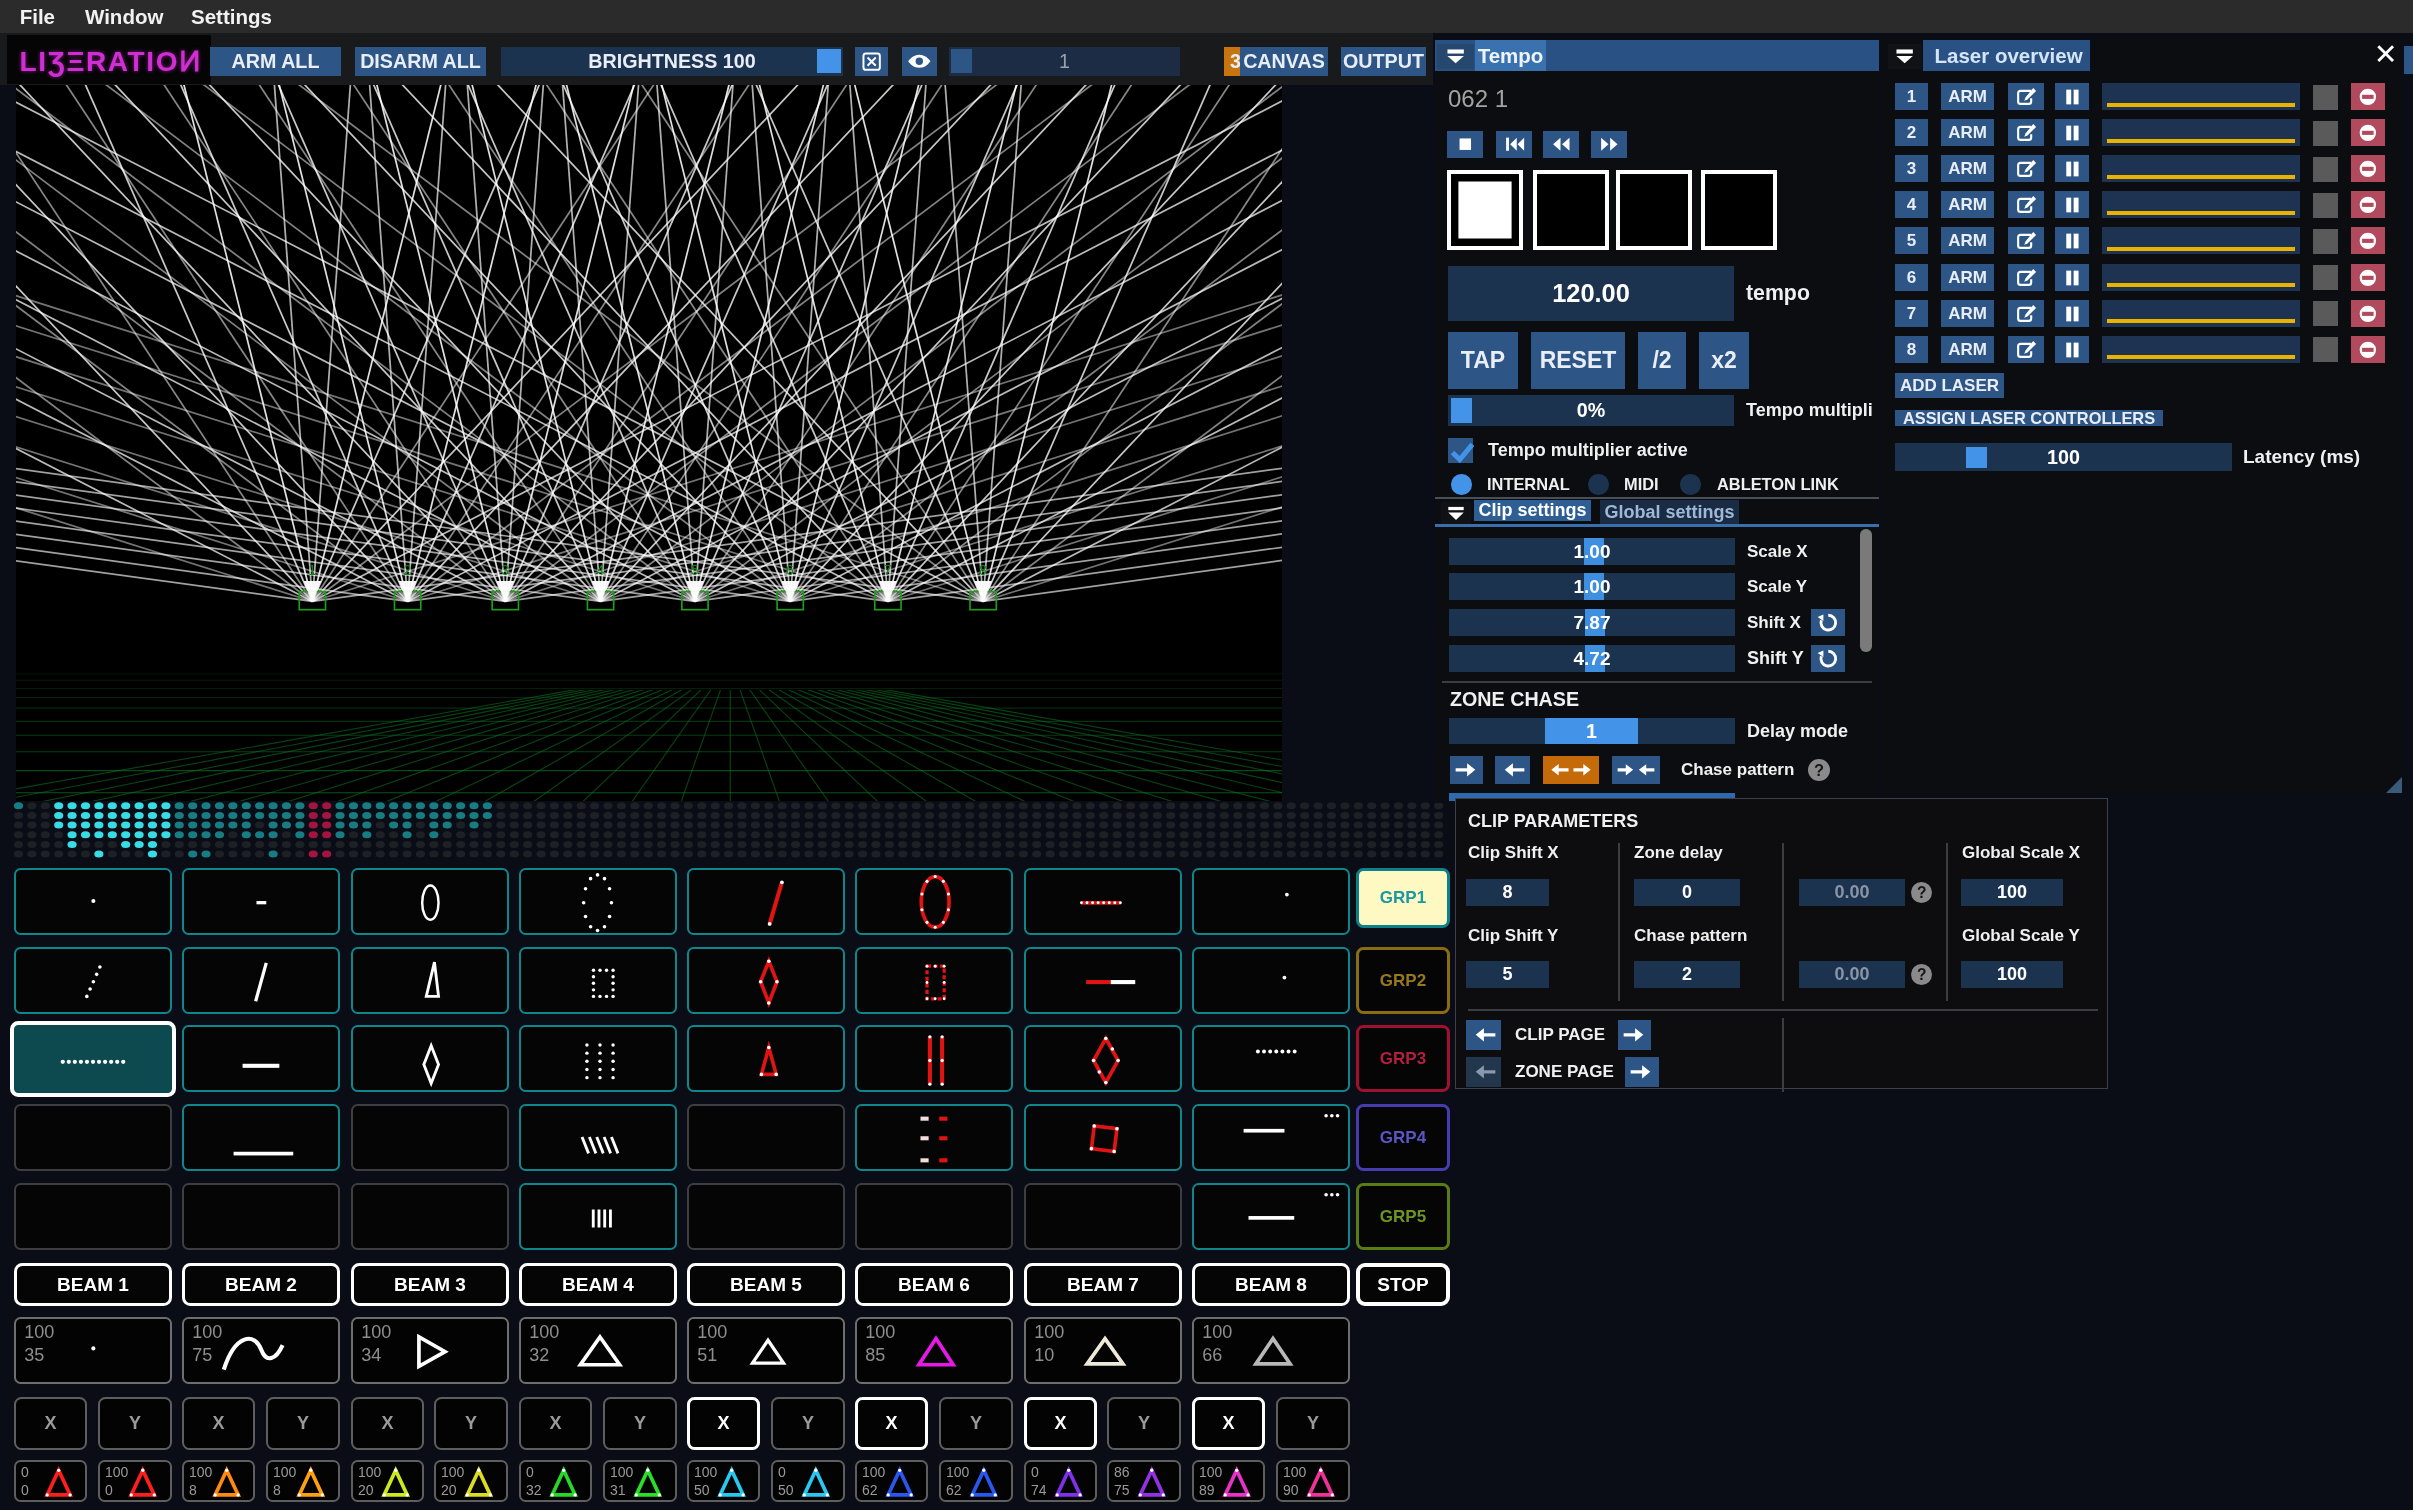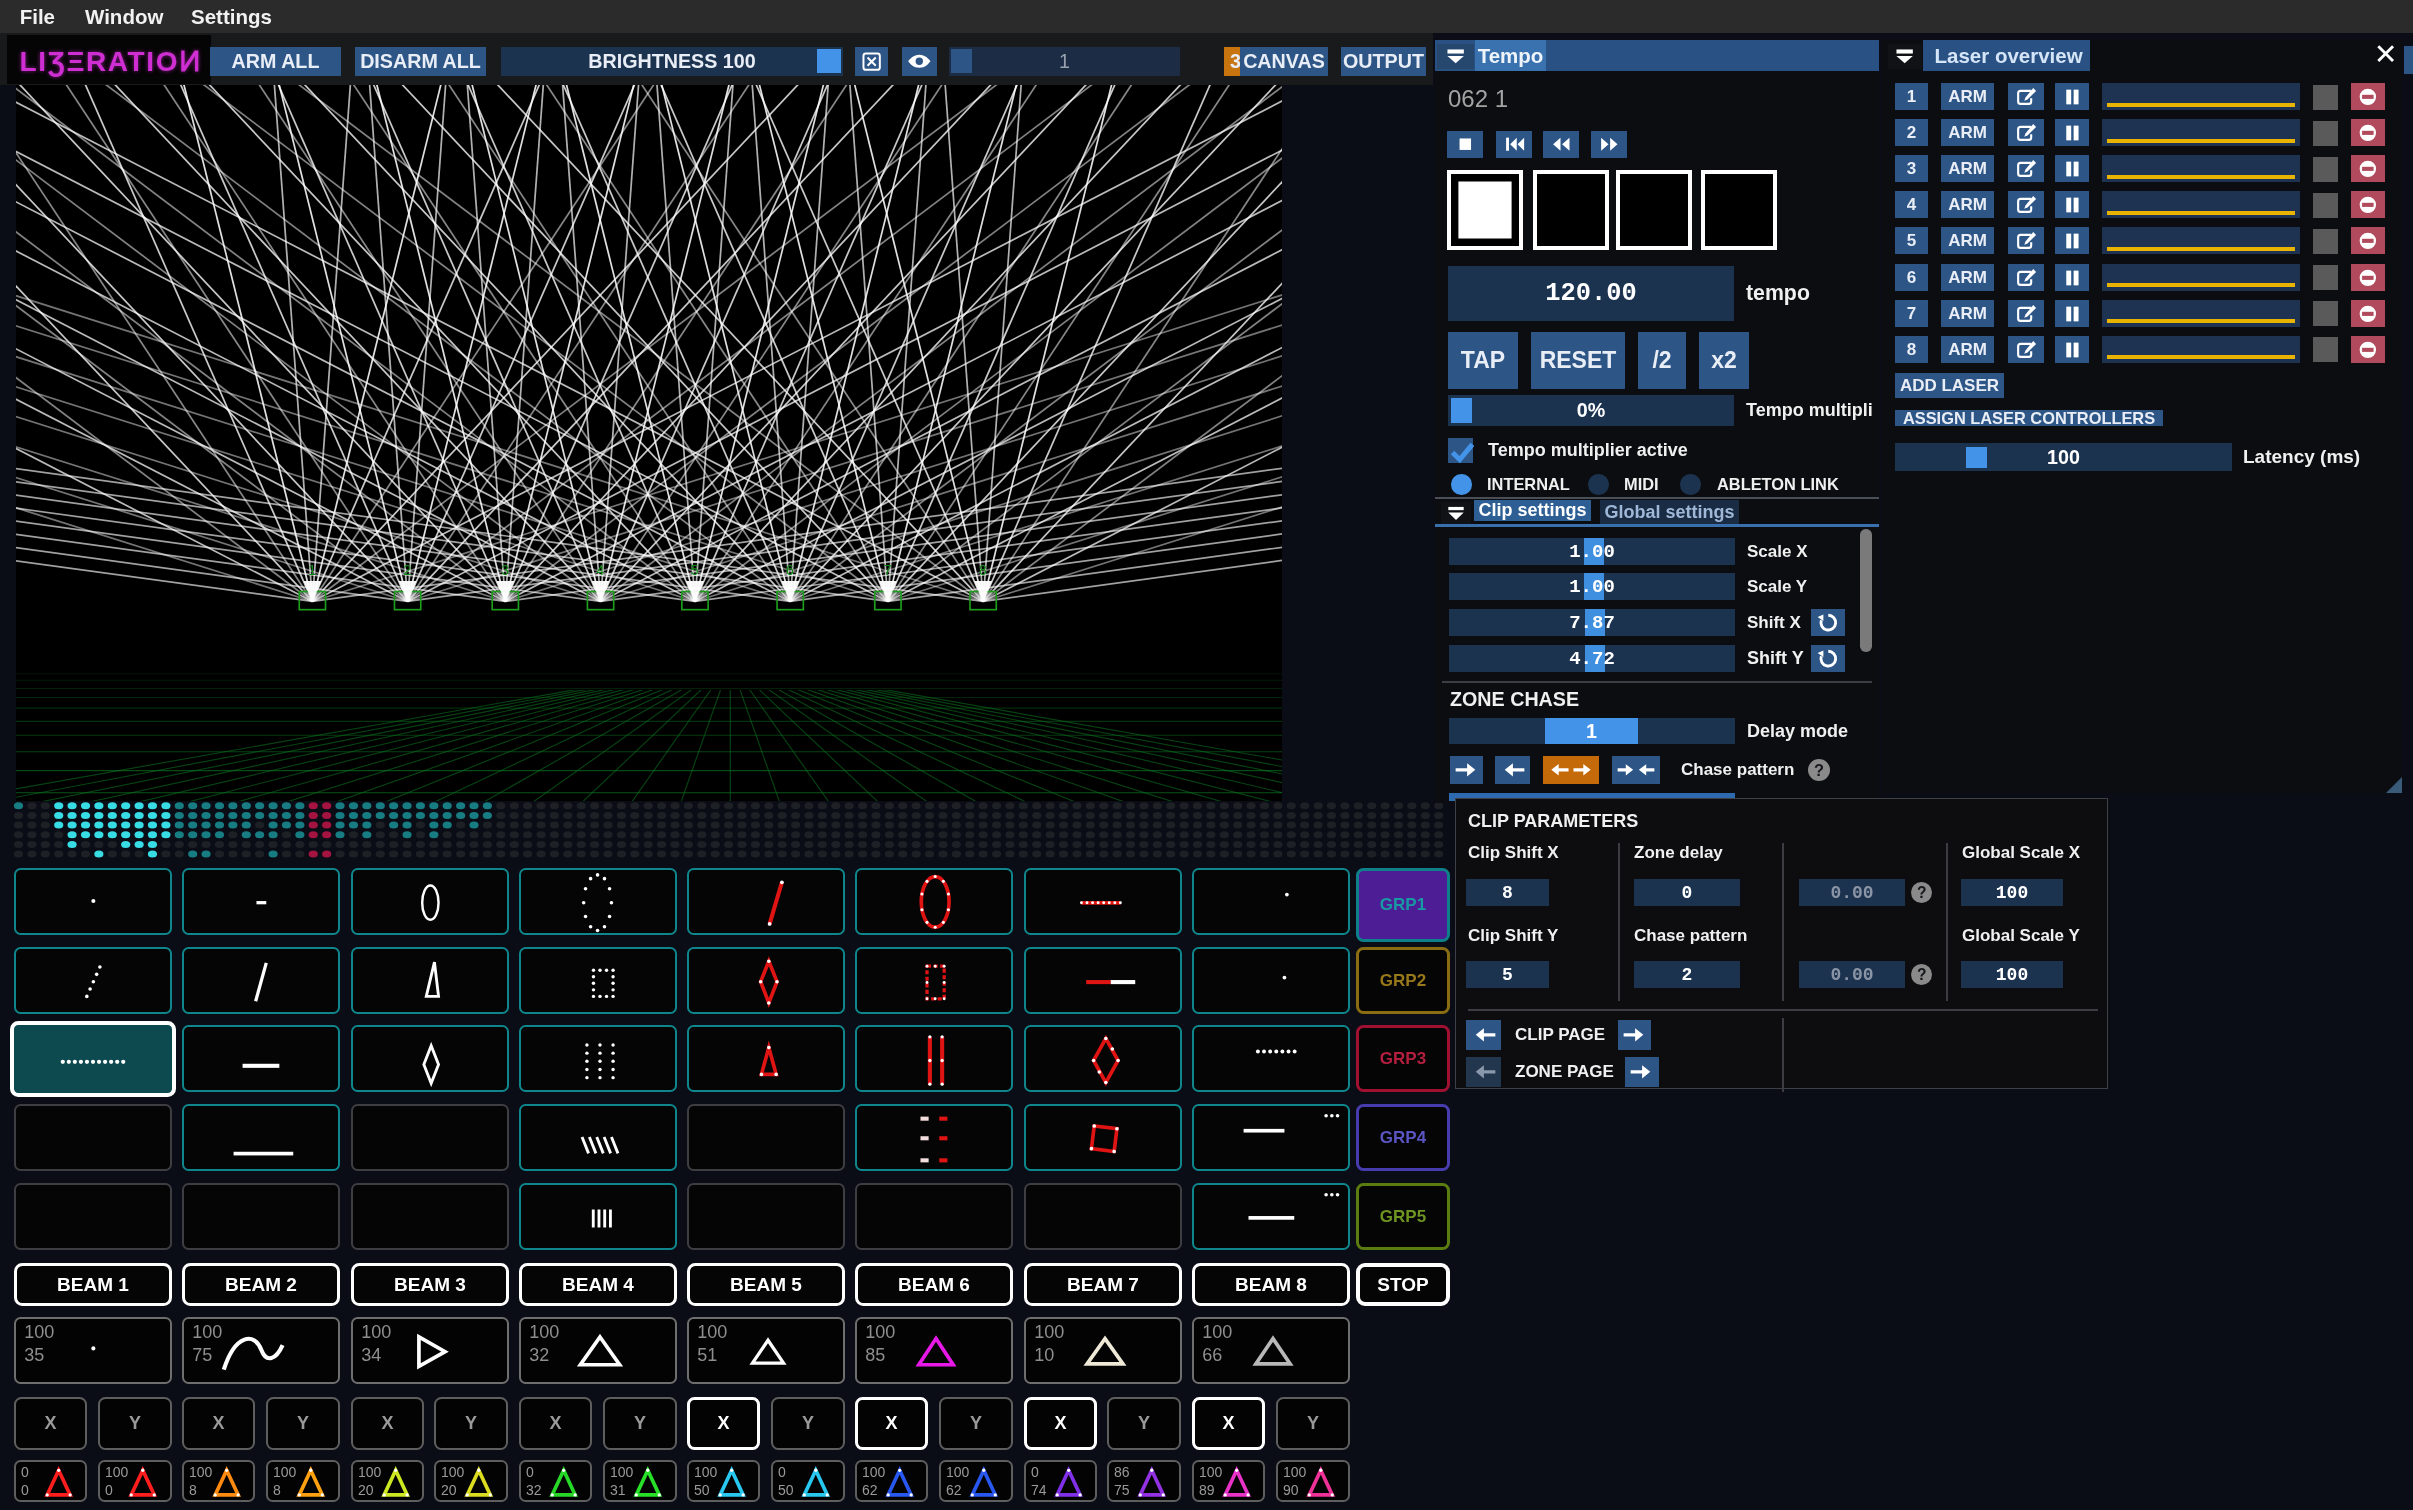--- a/index.html
+++ b/index.html
@@ -1,21 +1,21 @@
 <!DOCTYPE html>
 <html style="font-size:13px"><head><meta charset="utf-8"><style>
 * { margin:0; padding:0; box-sizing:border-box; }
 html,body { width:2413px; height:1510px; background:#0b0d16; overflow:hidden;
   font-family:"Liberation Sans", sans-serif; }
 body>div, .abs { position:absolute; }
 div { position:absolute; }
 .btn { background:#2d5586; color:#e9eef6; font-weight:bold; display:flex;
   align-items:center; justify-content:center; white-space:nowrap; }
 .fld { background:#1c3350; color:#fff; font-weight:bold; display:flex;
-  align-items:center; justify-content:center; white-space:nowrap;font-family:Liberation Mono, monospace; }
+  align-items:center; justify-content:center; white-space:nowrap; }
 .lbl { color:#f0f0f0; font-weight:bold; display:flex; align-items:center; white-space:nowrap; }
 .cell { border:2.5px solid #0f868c; border-radius:6.6px; background:#050506; }
 .cellg { border:2.5px solid #3e3e42; border-radius:6.6px; background:#050506; }
 svg { position:absolute; display:block; }
 </style></head><body>
 
 <div style="left:0px;top:0px;width:2413px;height:33px;background:#2b2b2c;"></div>
 <div style="left:19.7px;top:0px;width:99px;height:33px;color:#f2f2f2;font-weight:bold;font-size:20.5px;display:flex;align-items:center;">File</div>
 <div style="left:85px;top:0px;width:107px;height:33px;color:#f2f2f2;font-weight:bold;font-size:20.5px;display:flex;align-items:center;">Window</div>
 <div style="left:191px;top:0px;width:115px;height:33px;color:#f2f2f2;font-weight:bold;font-size:20.5px;display:flex;align-items:center;">Settings</div>
@@ -1203,21 +1203,21 @@
 <div class="cellg" style="left:855px;top:1183px;width:158px;height:67px;"></div>
 <div class="cellg" style="left:1024px;top:1183px;width:158px;height:67px;"></div>
 <div class="cell" style="left:1192px;top:1183px;width:158px;height:67px;">
     <svg width="158" height="67" viewBox="0 0 192 82" style="left:0;top:0;">
       <rect x="66" y="38" width="56" height="4.5" fill="#fff"></rect>
       <circle cx="161.0" cy="12" r="2.2" fill="#fff"></circle>
       <circle cx="168.0" cy="12" r="2.2" fill="#fff"></circle>
       <circle cx="175.0" cy="12" r="2.2" fill="#fff"></circle>
     </svg>
   </div>
-<div style="left:1356px;top:868px;width:94px;height:74px;border:3.3px solid #0e8089;border-radius:7.4px;color:#1899a3;font-weight:bold;font-size:17px;display:flex;align-items:center;justify-content:center;background:#4c1d95;">GRP1</div>
+<div style="left:1356px;top:868px;width:94px;height:60px;border:3.3px solid #0e8089;border-radius:7.4px;color:#1899a3;font-weight:bold;font-size:17px;display:flex;align-items:center;justify-content:center;background:#fef9c3;">GRP1</div>
 <div style="left:1356px;top:947px;width:94px;height:67px;border:3.3px solid #8a6d12;border-radius:7.4px;color:#97781a;font-weight:bold;font-size:17px;display:flex;align-items:center;justify-content:center;background:#050506;">GRP2</div>
 <div style="left:1356px;top:1025px;width:94px;height:67px;border:3.3px solid #a01030;border-radius:7.4px;color:#b51f3f;font-weight:bold;font-size:17px;display:flex;align-items:center;justify-content:center;background:#050506;">GRP3</div>
 <div style="left:1356px;top:1104px;width:94px;height:67px;border:3.3px solid #463cae;border-radius:7.4px;color:#5a55c2;font-weight:bold;font-size:17px;display:flex;align-items:center;justify-content:center;background:#050506;">GRP4</div>
 <div style="left:1356px;top:1183px;width:94px;height:67px;border:3.3px solid #5a7c10;border-radius:7.4px;color:#6e9421;font-weight:bold;font-size:17px;display:flex;align-items:center;justify-content:center;background:#050506;">GRP5</div>
 <div style="left:14px;top:1263px;width:158px;height:43px;border:3.3px solid #fff;border-radius:8.2px;color:#fff;font-weight:bold;font-size:19px;display:flex;align-items:center;justify-content:center;background:#050506;">BEAM 1</div>
 <div style="left:182px;top:1263px;width:158px;height:43px;border:3.3px solid #fff;border-radius:8.2px;color:#fff;font-weight:bold;font-size:19px;display:flex;align-items:center;justify-content:center;background:#050506;">BEAM 2</div>
 <div style="left:351px;top:1263px;width:158px;height:43px;border:3.3px solid #fff;border-radius:8.2px;color:#fff;font-weight:bold;font-size:19px;display:flex;align-items:center;justify-content:center;background:#050506;">BEAM 3</div>
 <div style="left:519px;top:1263px;width:158px;height:43px;border:3.3px solid #fff;border-radius:8.2px;color:#fff;font-weight:bold;font-size:19px;display:flex;align-items:center;justify-content:center;background:#050506;">BEAM 4</div>
 <div style="left:687px;top:1263px;width:158px;height:43px;border:3.3px solid #fff;border-radius:8.2px;color:#fff;font-weight:bold;font-size:19px;display:flex;align-items:center;justify-content:center;background:#050506;">BEAM 5</div>
 <div style="left:855px;top:1263px;width:158px;height:43px;border:3.3px solid #fff;border-radius:8.2px;color:#fff;font-weight:bold;font-size:19px;display:flex;align-items:center;justify-content:center;background:#050506;">BEAM 6</div>

